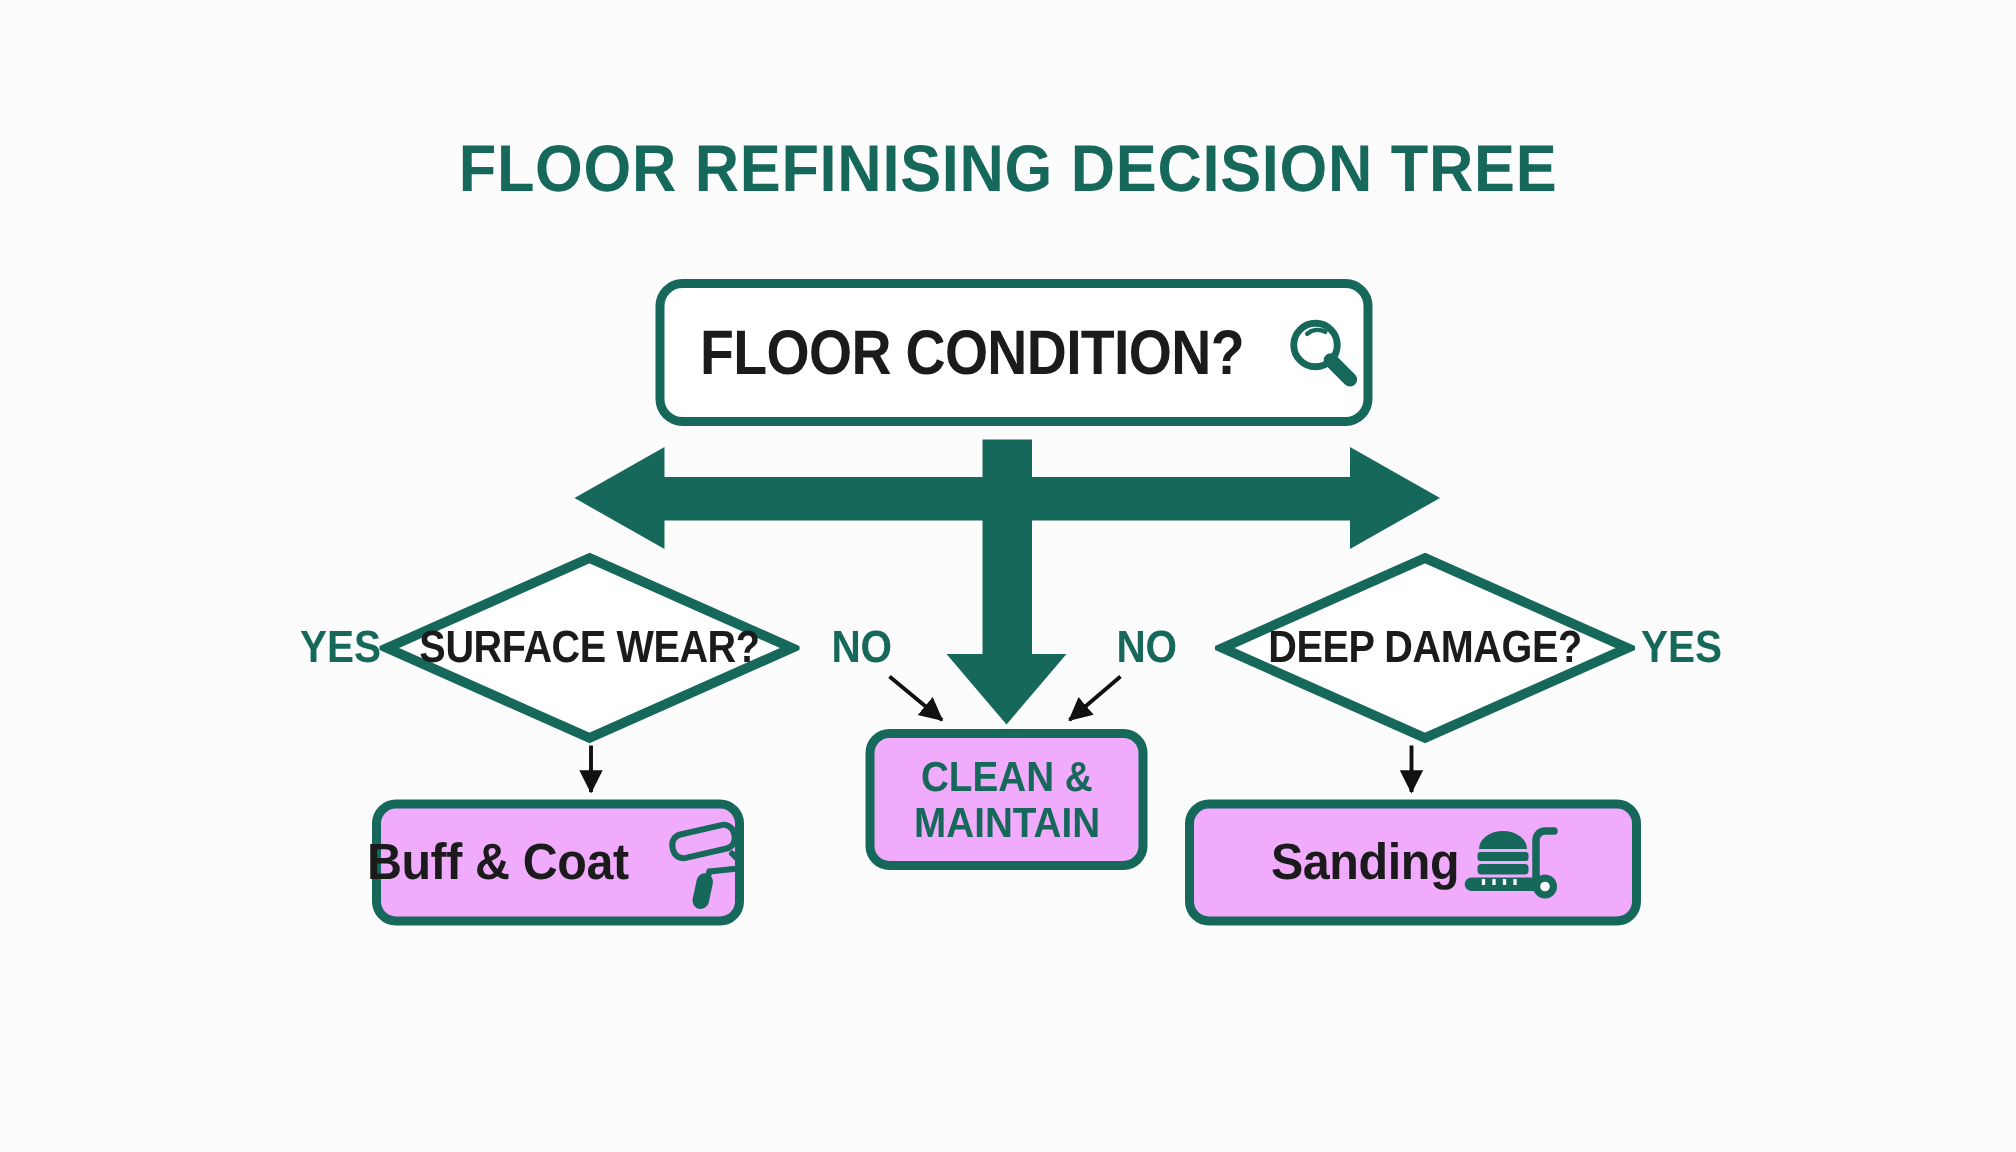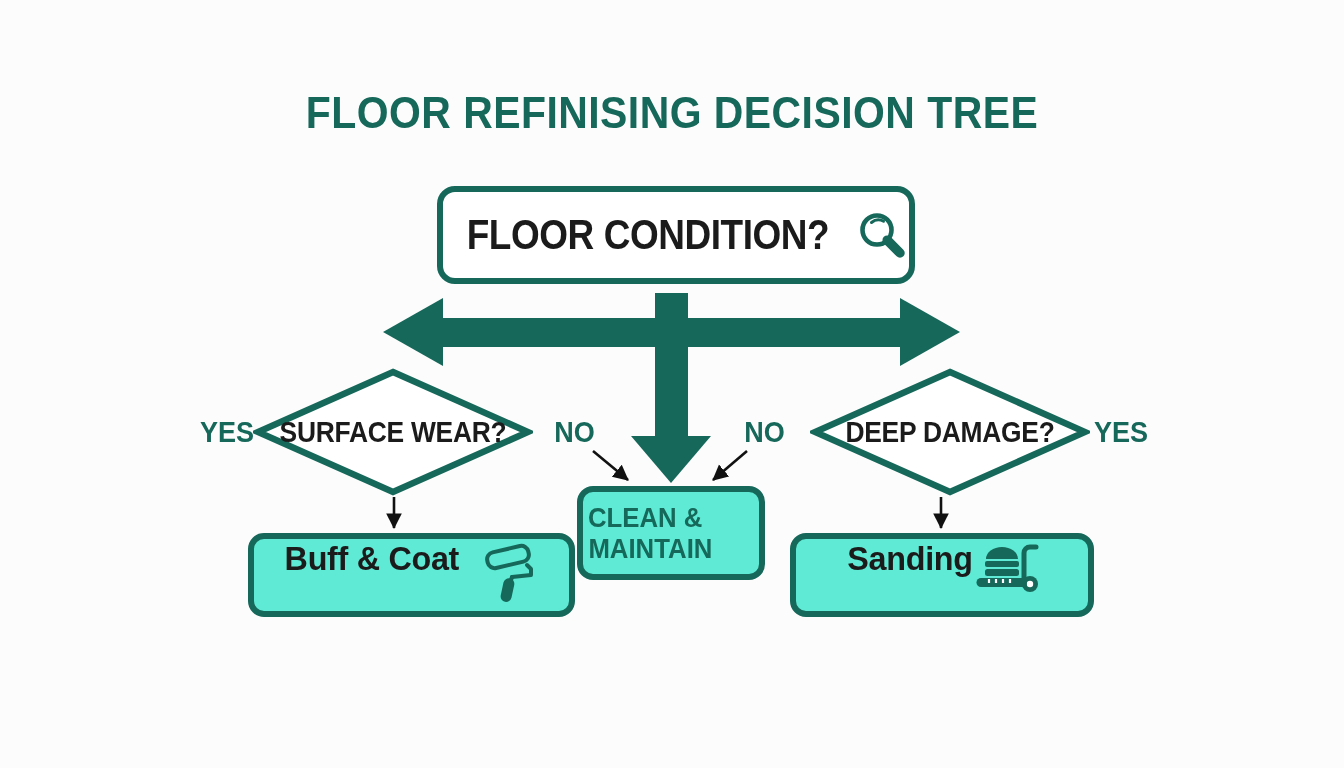--- a/index.html
+++ b/index.html
@@ -108,29 +108,29 @@
   #branch-left-yes   { left: 197px; top: 415px; }
   #branch-left-no    { left: 552px; top: 415px; }
   #branch-right-no   { left: 742px; top: 415px; }
   #branch-right-yes  { left: 1091px; top: 415px; }
 
   
   .outcome {
     position: absolute;
     border: 6px solid #16685a;
     border-radius: 16px;
-    background: #5eead4;
+    background: #f0abfc;
     box-sizing: border-box;
     display: flex;
-    align-items: flex-start;
+    align-items: center;
     justify-content: center;
   }
   #outcome-left {
     left: 248px; top: 533px;
-    width: 327px; height: 84px;
+    width: 248px; height: 84px;
     gap: 18px;
   }
   #outcome-right {
     left: 790px; top: 533px;
     width: 304px; height: 84px;
   }
   #outcome-center {
     left: 577px; top: 486px;
     width: 188px; height: 94px;
     flex-direction: column;

